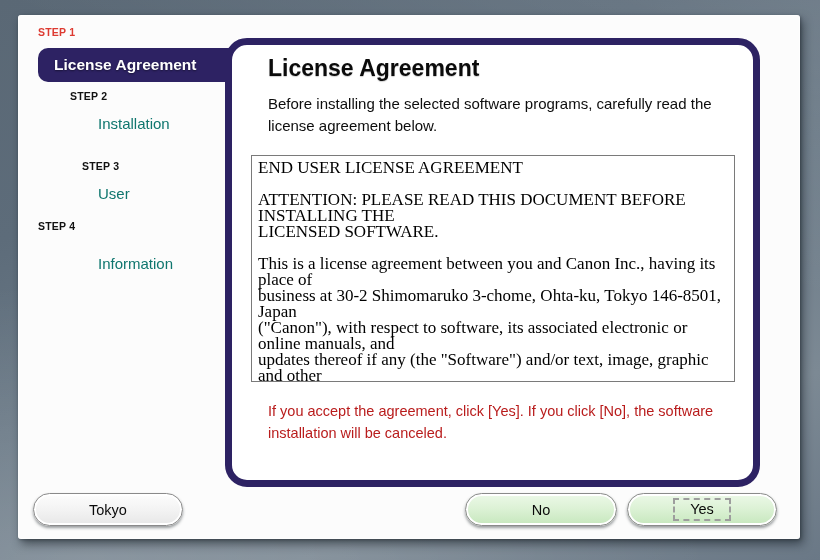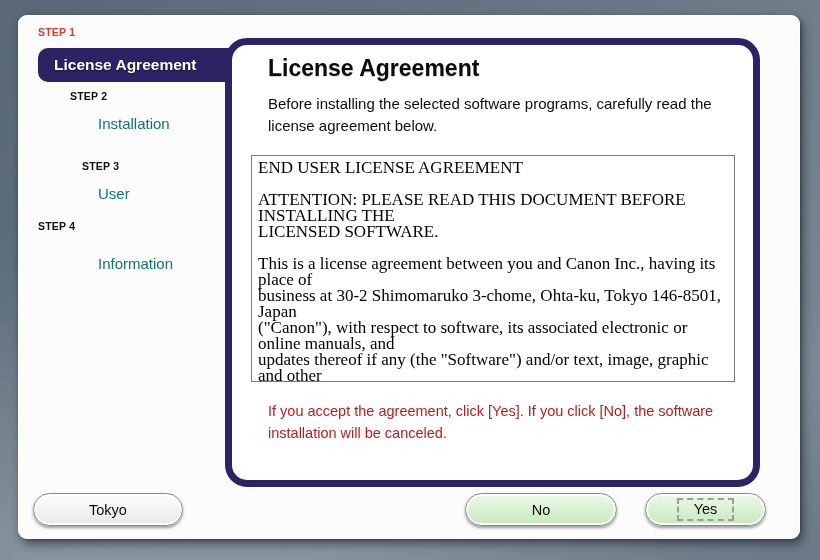--- a/index.html
+++ b/index.html
@@ -14,21 +14,21 @@
     cursor: default;
     color: #111;
   }
 
   
   .window {
     position: absolute;
     left: 18px; top: 15px;
     width: 782px; height: 524px;
     background: #fcfcfc;
-    border-radius: 9px;
+    border-radius: 3px;
     box-shadow: 0 0 0 1px rgba(255,255,255,0.55) inset,
                 3px 5px 10px rgba(20,28,34,0.55),
                 1px 1px 3px rgba(20,28,34,0.35);
   }
 
   
   .step-num {
     position: absolute;
     font-size: 10.5px;
     font-weight: bold;
@@ -125,21 +125,21 @@
     align-items: center;
     justify-content: center;
     cursor: pointer;
     box-shadow: inset 0 0 0 2px #ffffff,
                 0 2px 3px rgba(30,40,45,0.45);
   }
   .btn-gray  { background: linear-gradient(#fdfdfd 0%, #f3f3f3 50%, #e7e7e7 100%); }
   .btn-green { background: linear-gradient(#ecf9e8 0%, #ddf2d6 45%, #c6e7bd 100%); }
   .btn-back { left: 15px;  width: 150px; }
   .btn-no   { left: 447px; width: 152px; }
-  .btn-yes  { left: 627px; width: 121px; }
+  .btn-yes  { left: 609px; width: 150px; }
   .focus-ring {
     border: 2px dashed #9d9d9d;
     padding: 1px 15px 2px 15px;
   }
 </style>
 </head>
 <body>
 
 <div class="window">
 

